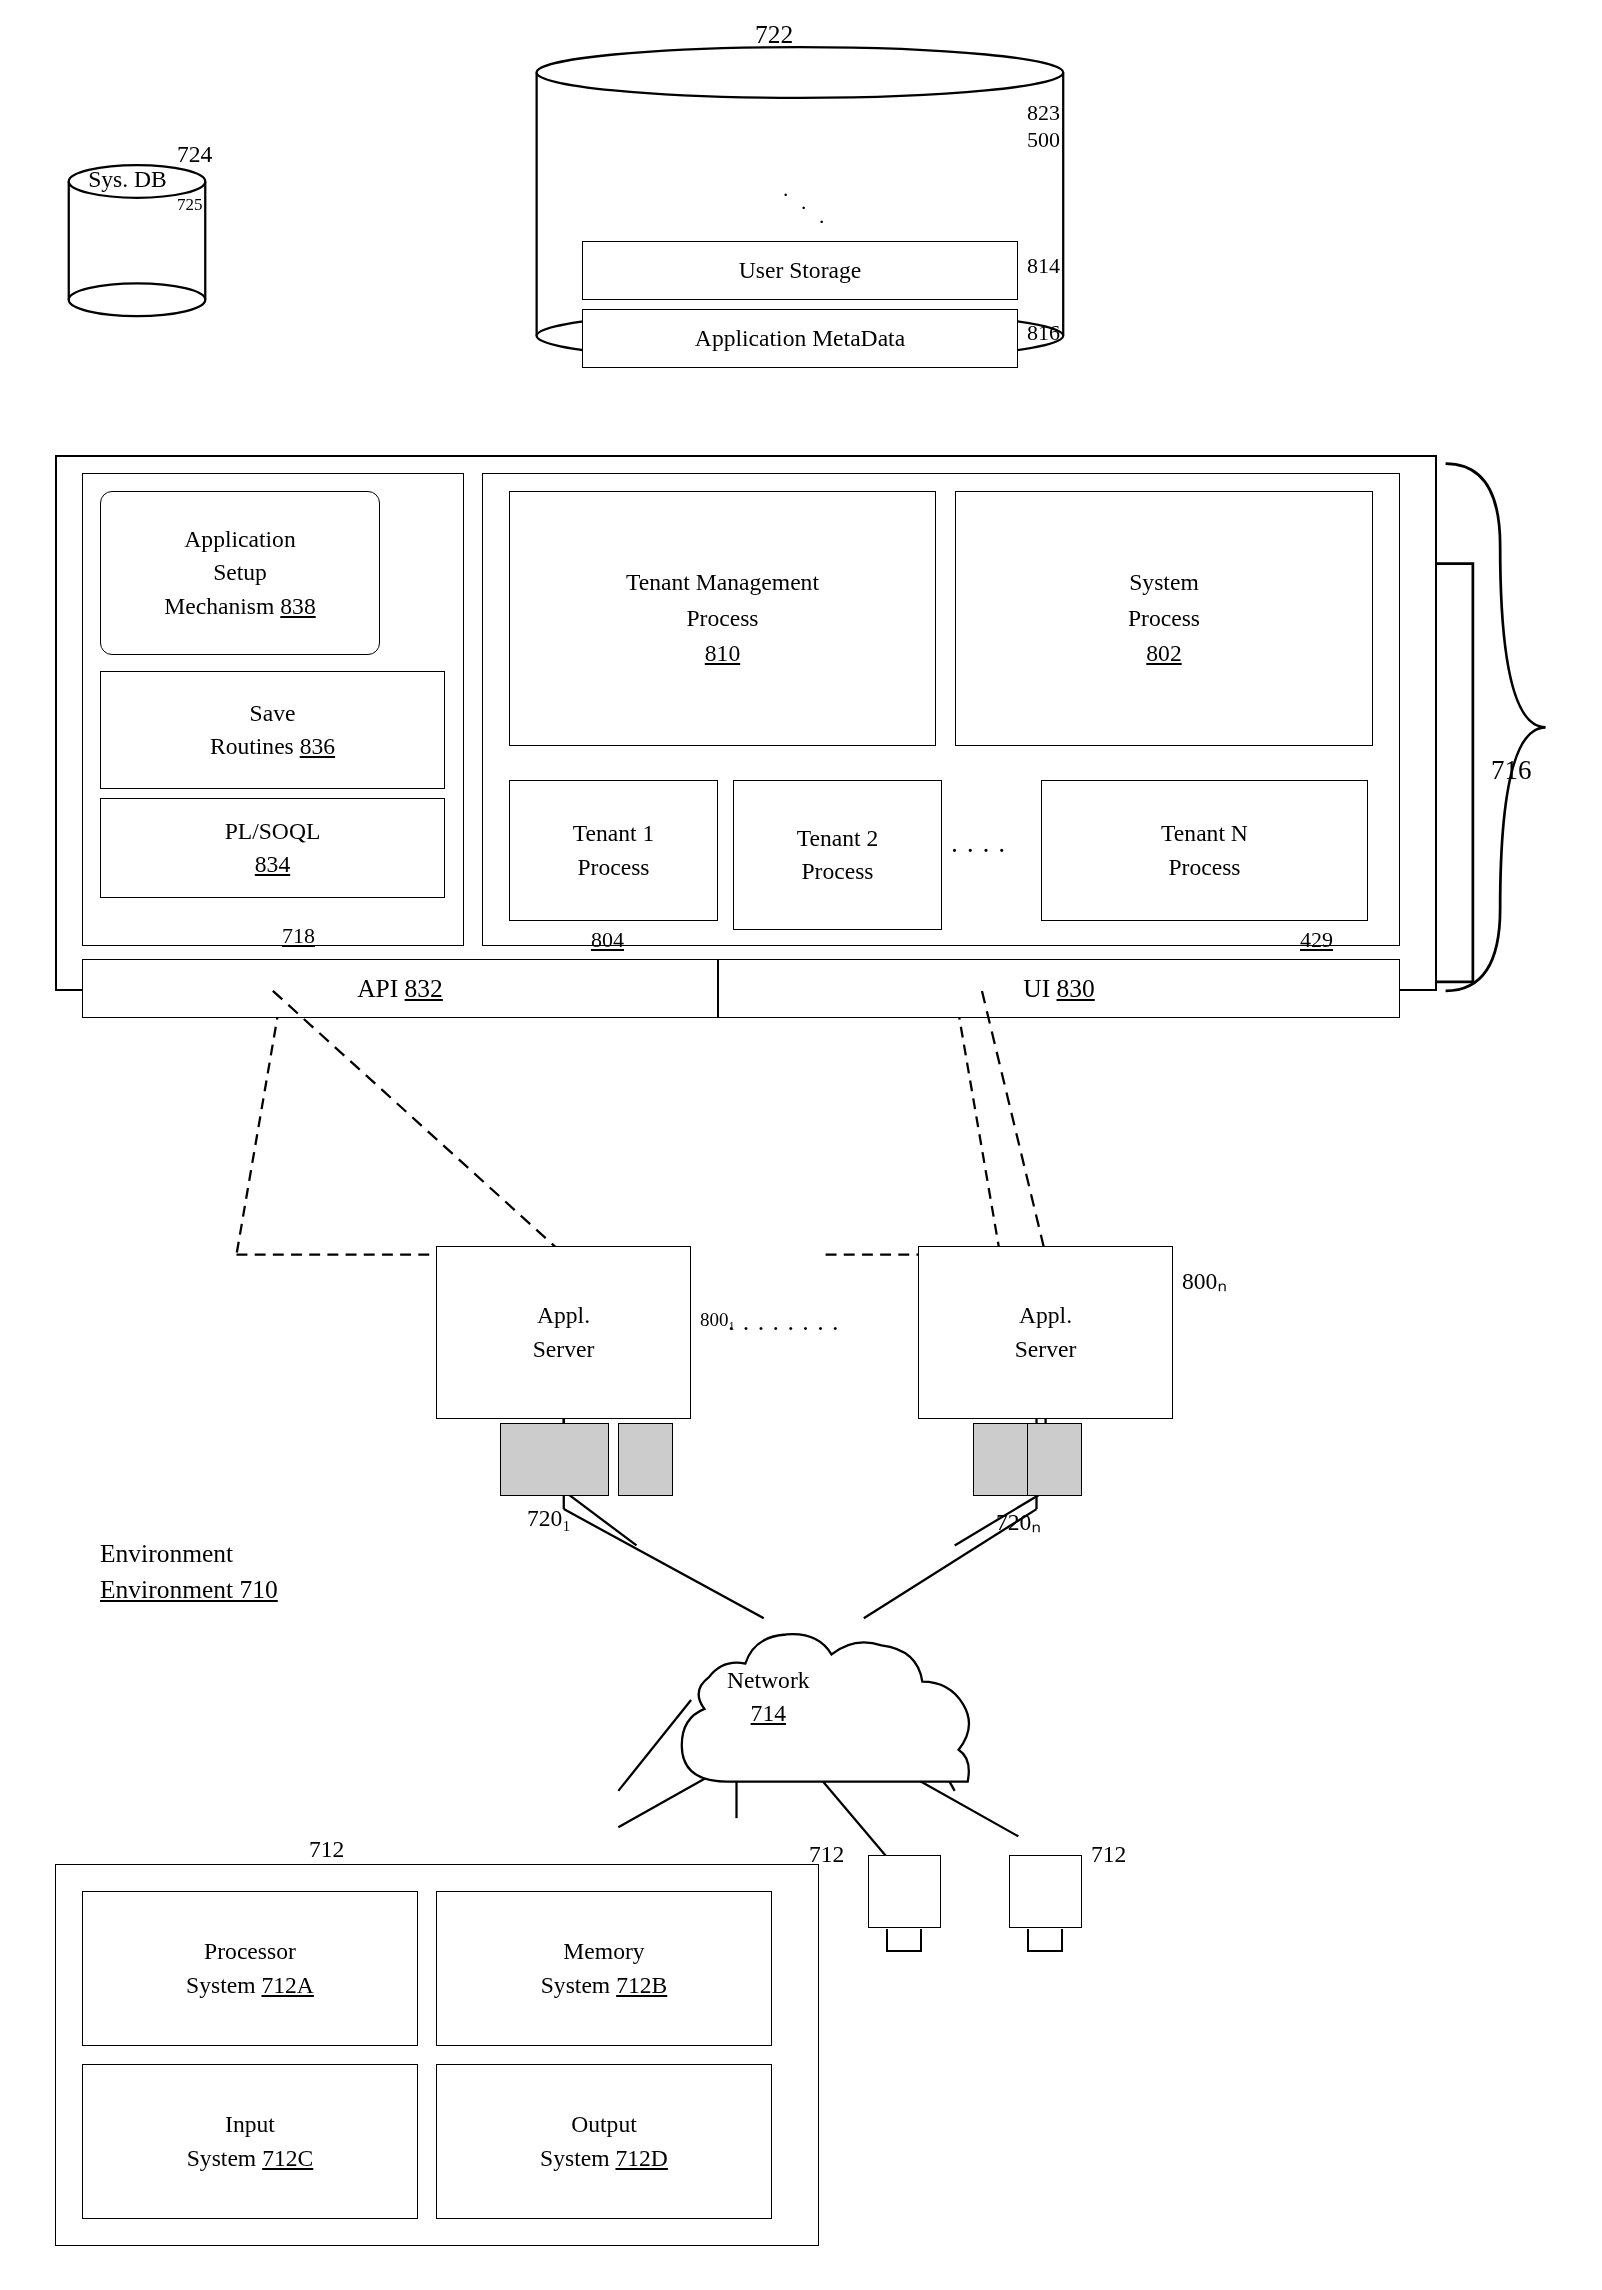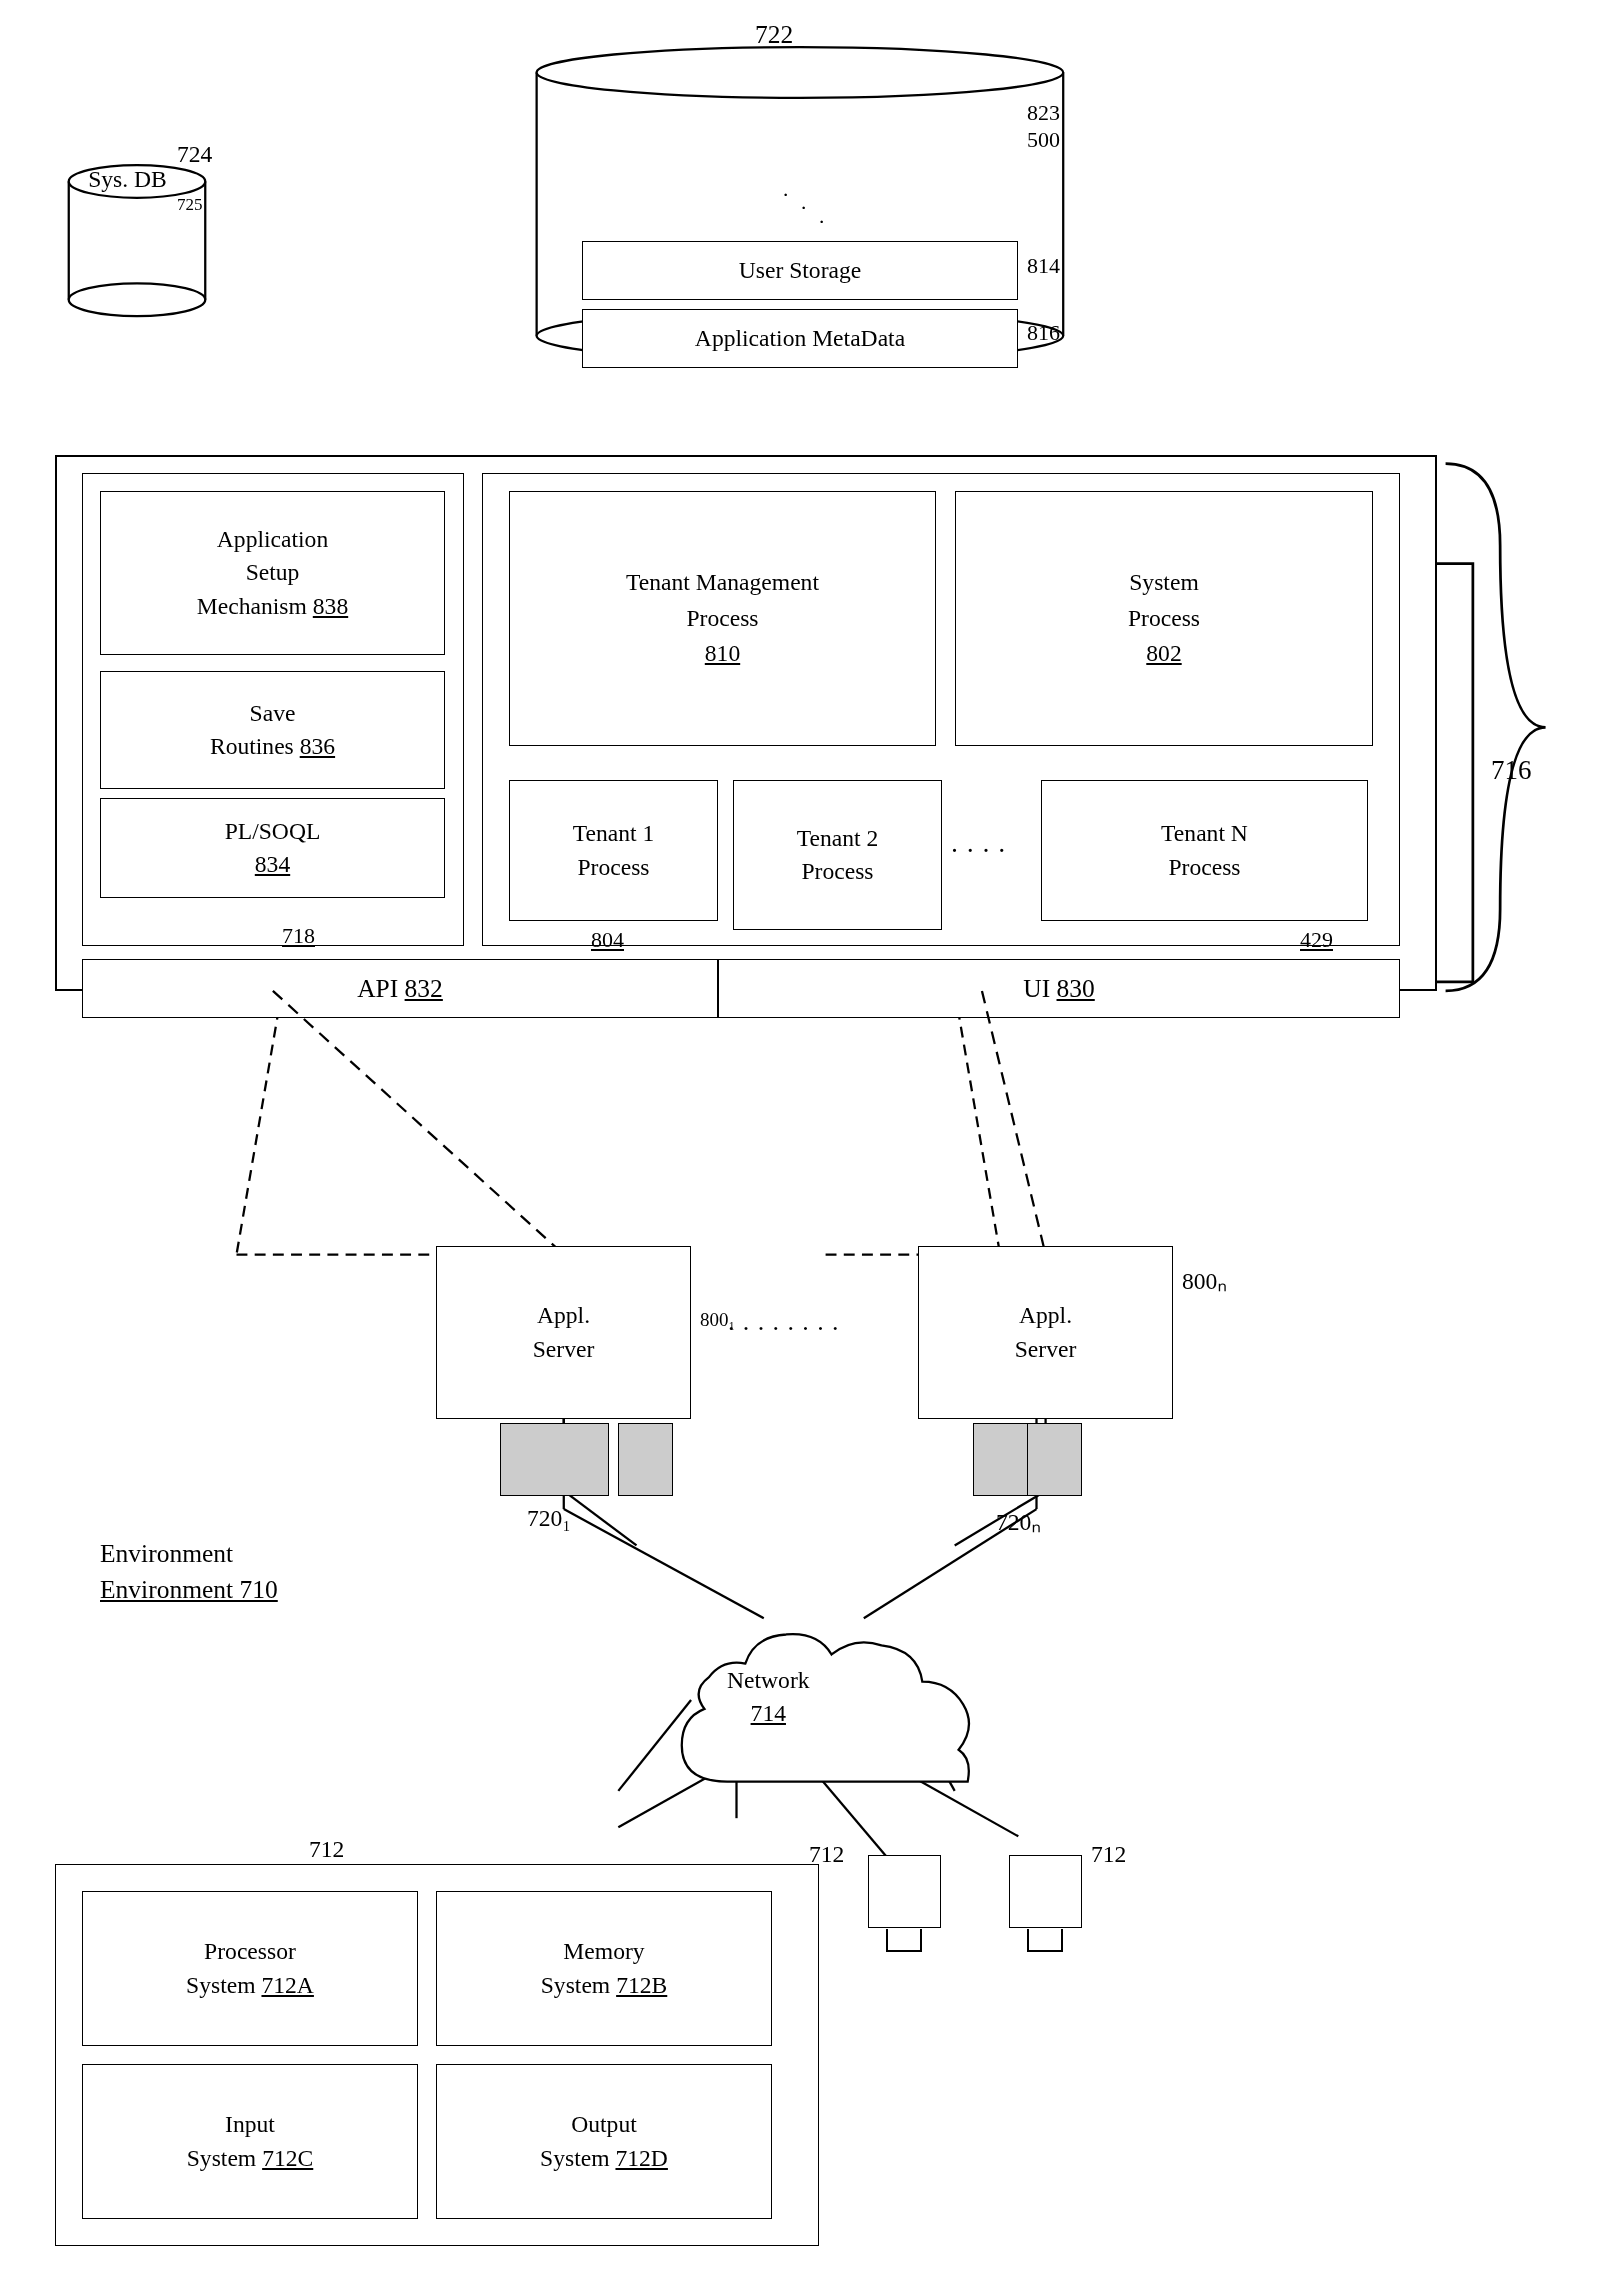--- a/index.html
+++ b/index.html
@@ -143,21 +143,21 @@
   <div class="label" style="left:177px; top:141px; font-size:23.6px;"><span>724</span></div>
 
   <div class="label" style="left:177px; top:195px; font-size:17px;"><span>725</span></div>
 
   <div class="box" style="left:55px; top:455px; width:1382px; height:536px; border-width:2.7px;">
   </div>
 
   <div class="box" style="left:82px; top:473px; width:382px; height:473px;">
   </div>
 
-  <div class="box" style="left:100px; top:491px; width:345px; height:164px;">
+  <div class="box" style="left:100px; top:491px; width:280px; height:164px;border-radius:12px;">
     <div style="font-size:23.6px; line-height:1.4;">
       Application<br>Setup<br>Mechanism <span style="text-decoration:underline;">838</span>
     </div>
   </div>
 
   <div class="box" style="left:100px; top:671px; width:345px; height:118px;font-family:Liberation Serif, serif;">
     <div style="font-size:23.6px; line-height:1.4;">
       Save<br>Routines <span style="text-decoration:underline;">836</span>
     </div>
   </div>

